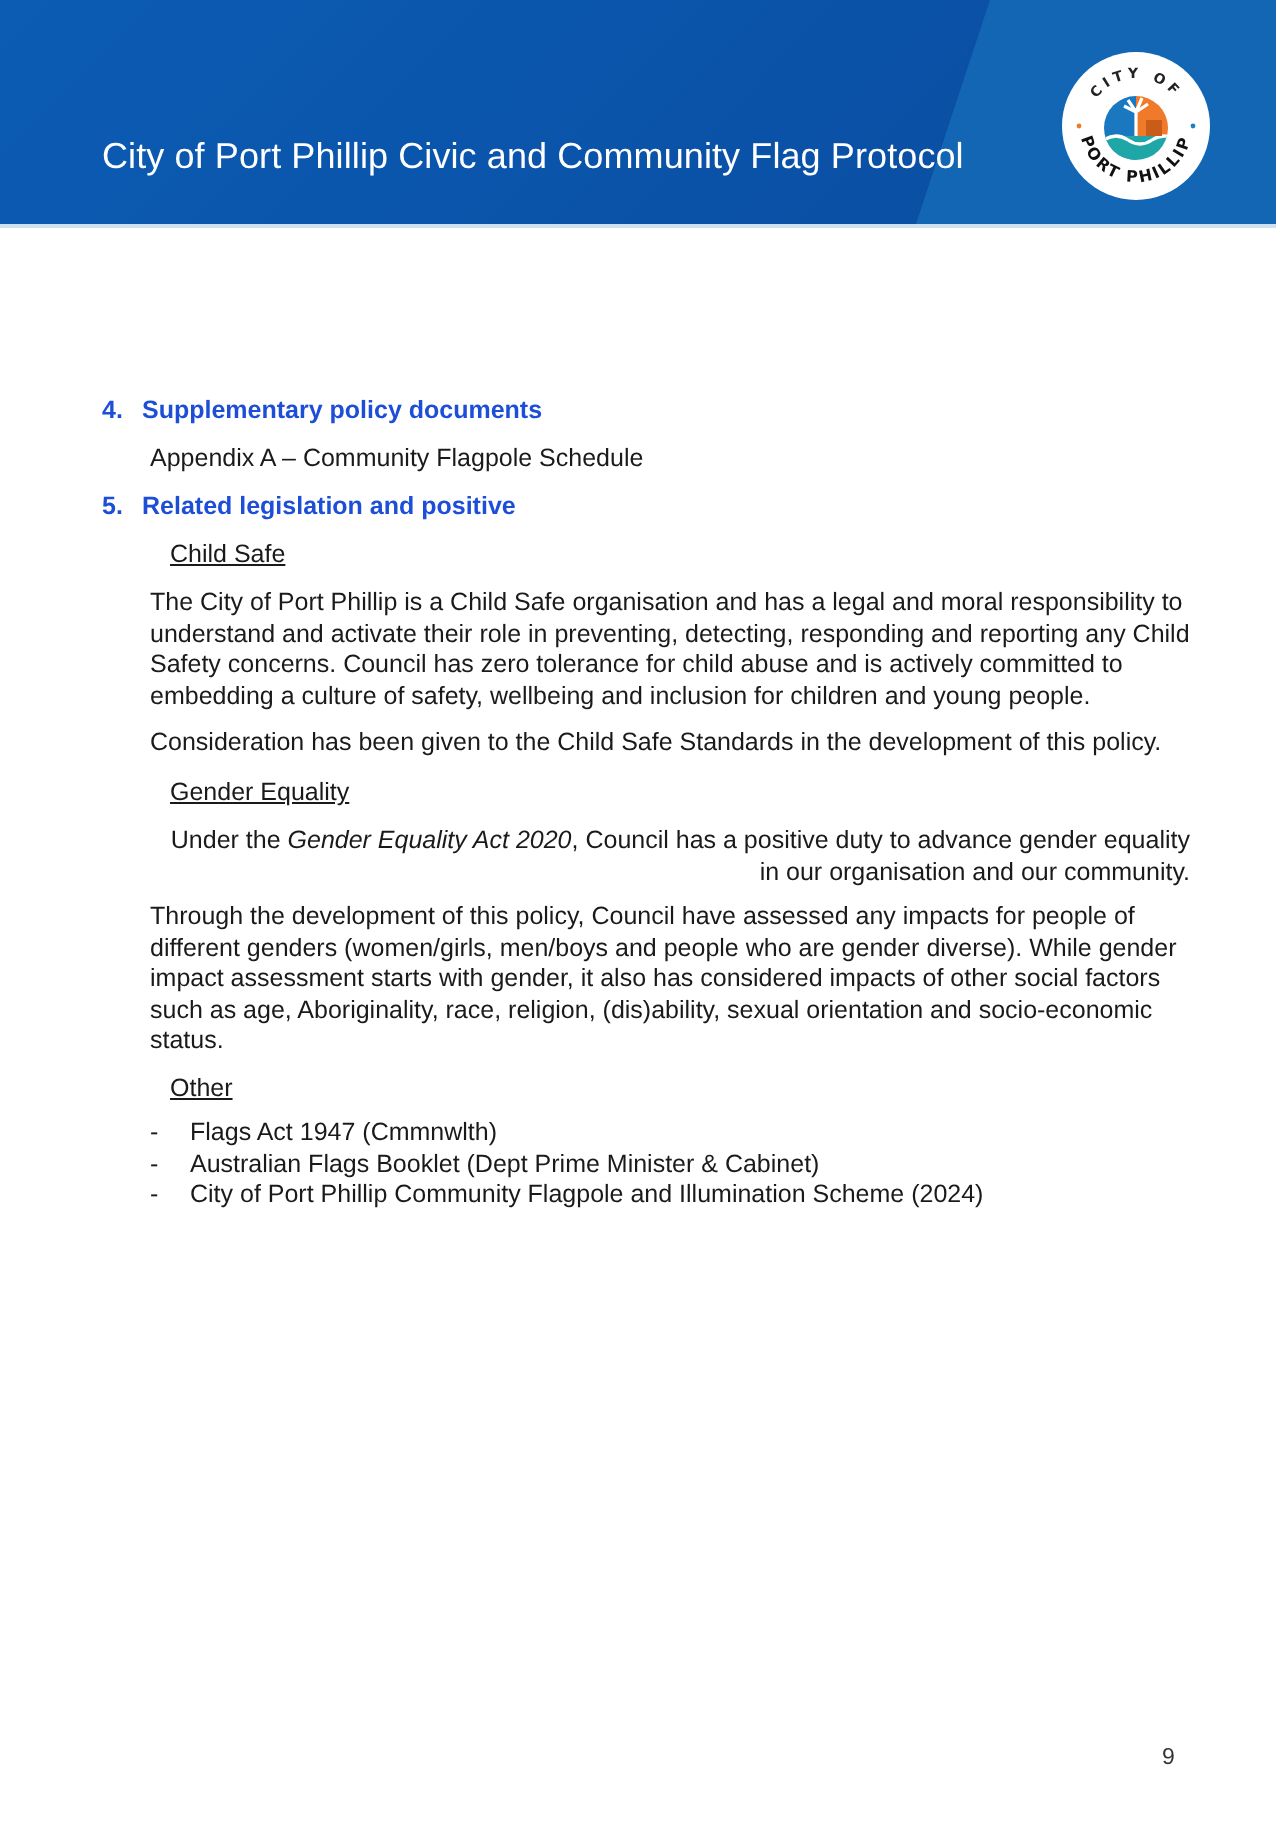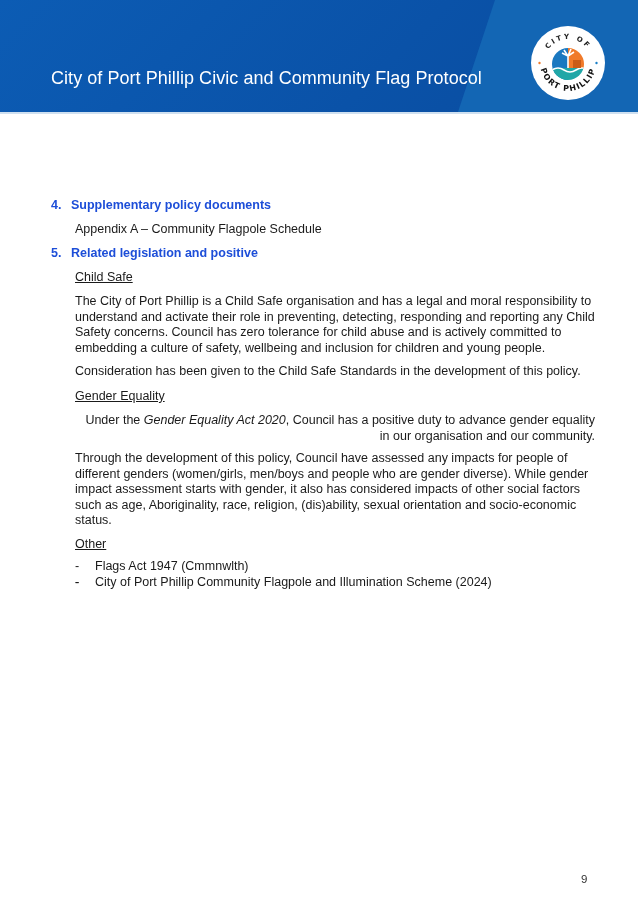--- a/index.html
+++ b/index.html
@@ -71,21 +71,21 @@
     .para {
       position: absolute;
       left: 75px;
       width: 520px;
       font-size: 12.5px;
       line-height: 15.6px;
       color: #1a1a1a;
     }
     .sub {
       position: absolute;
-      left: 75px;
+      left: 85px;
       font-size: 12.5px;
       text-decoration: underline;
       color: #1a1a1a;
     }
     .list {
       position: absolute;
       left: 75px;
       margin: 0; padding: 0;
       list-style: none;
       font-size: 12.5px;
@@ -158,18 +158,18 @@
 
   <div class="sub" style="top:389px;">Gender Equality</div>
   <div class="para" style="top:413px;text-align:right;">
     <span>Under the </span><em>Gender Equality Act 2020</em><span>, Council has a positive duty to advance gender equality in our organisation and our community.</span>
   </div>
   <div class="para" style="top:451px;">Through the development of this policy, Council have assessed any impacts for people of different genders (women/girls, men/boys and people who are gender diverse). While gender impact assessment starts with gender, it also has considered impacts of other social factors such as age, Aboriginality, race, religion, (dis)ability, sexual orientation and socio-economic status.</div>
 
   <div class="sub" style="top:537px;">Other</div>
   <ul class="list" style="top:559px;">
     <li><span class="dash">-</span><span>Flags Act 1947 (Cmmnwlth)</span></li>
-    <li><span class="dash">-</span></li>
+    <li><span class="dash">-</span><span>Australian Flags Booklet (Dept Prime Minister &amp; Cabinet)</span></li>
     <li><span class="dash">-</span><span>City of Port Phillip Community Flagpole and Illumination Scheme (2024)</span></li>
   </ul>
 </div>
 
 <div class="page-number">9</div>
 
 </body></html>

